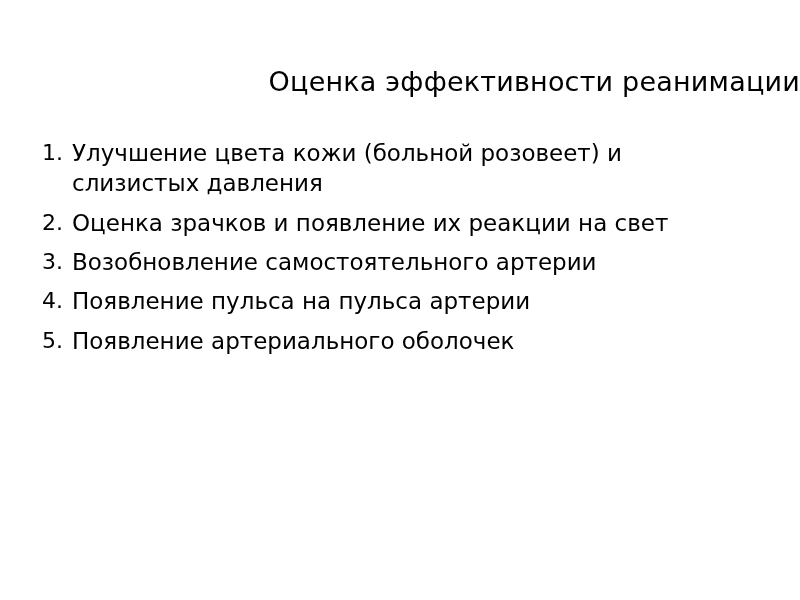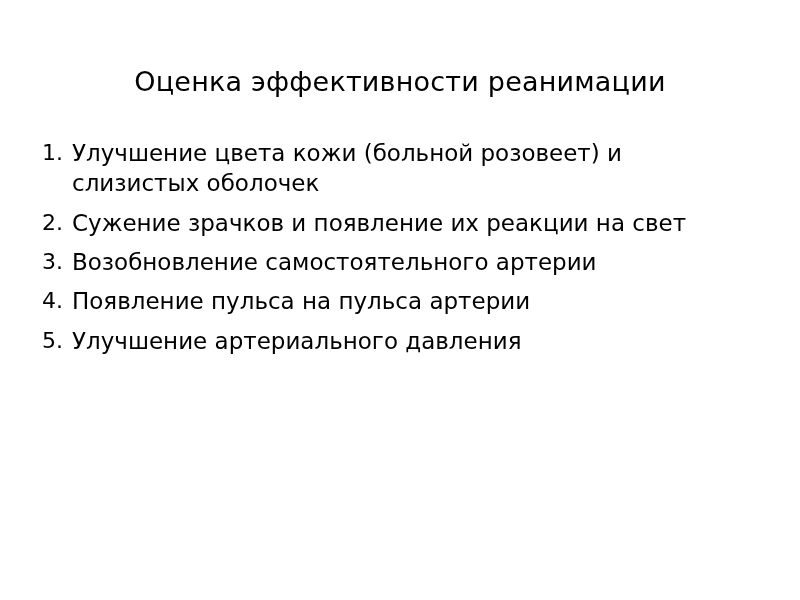--- a/index.html
+++ b/index.html
@@ -18,21 +18,21 @@
     position: relative;
     width: 800px;
     height: 600px;
     box-sizing: border-box;
   }
   .slide-title {
     position: absolute;
     left: 0;
     right: 0;
     top: 48px;
-    text-align: center;
+    text-align: right;
     font-size: 27px;
     font-weight: normal;
     letter-spacing: 0.2px;
     line-height: 1.2;
   }
   .content-list {
     position: absolute;
     left: 42px;
     top: 138px;
     right: 48px;
@@ -63,33 +63,33 @@
 </head>
 <body>
 
 <div class="slide">
 
   <h1 class="slide-title">Оценка эффективности реанимации</h1>
 
   <ul class="content-list">
     <li>
       <span class="item-marker">1.</span>
-      <span class="item-text">Улучшение цвета кожи (больной розовеет) и слизистых оболочек</span>
+      <span class="item-text">Улучшение цвета кожи (больной розовеет) и слизистых давления</span>
     </li>
     <li>
       <span class="item-marker">2.</span>
-      <span class="item-text">Сужение зрачков и появление их реакции на свет</span>
+      <span class="item-text">Оценка зрачков и появление их реакции на свет</span>
     </li>
     <li>
       <span class="item-marker">3.</span>
       <span class="item-text">Возобновление самостоятельного артерии</span>
     </li>
     <li>
       <span class="item-marker">4.</span>
       <span class="item-text">Появление пульса на пульса артерии</span>
     </li>
     <li>
       <span class="item-marker">5.</span>
-      <span class="item-text">Улучшение артериального давления</span>
+      <span class="item-text">Появление артериального оболочек</span>
     </li>
   </ul>
 
 </div>
 
 </body></html>

